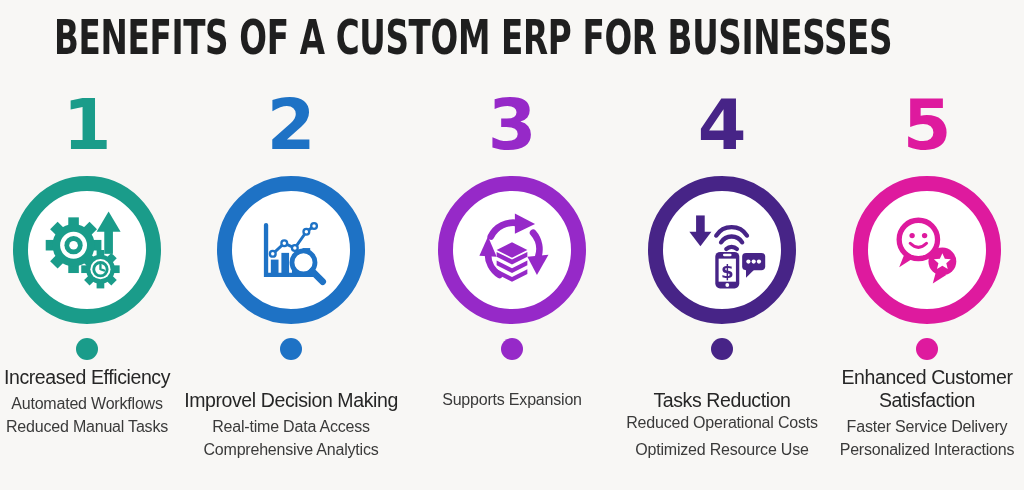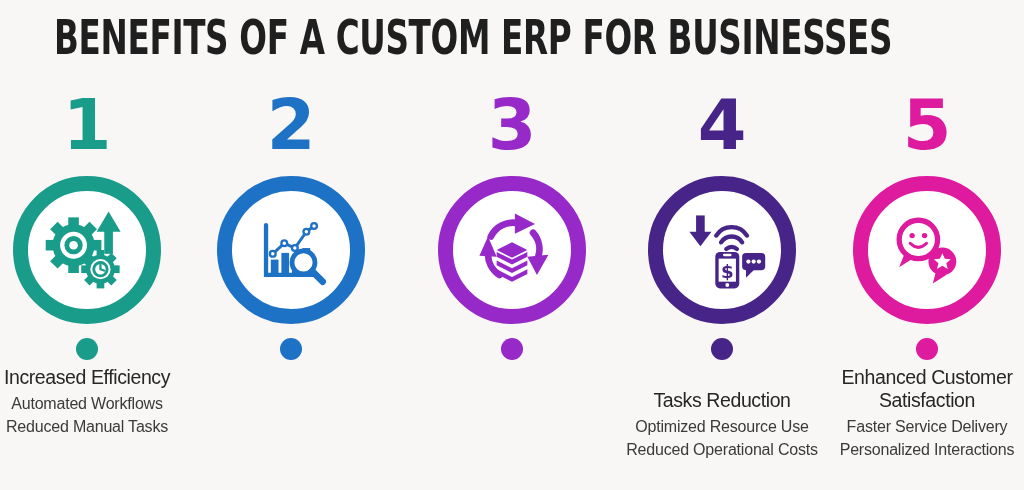--- a/index.html
+++ b/index.html
@@ -108,40 +108,46 @@
       <circle cx="31" cy="54" r="3" fill="#ffffff" stroke="currentColor" stroke-width="2.4"></circle>
       <circle cx="43" cy="43" r="3" fill="#ffffff" stroke="currentColor" stroke-width="2.4"></circle>
       <circle cx="54" cy="48" r="3" fill="#ffffff" stroke="currentColor" stroke-width="2.4"></circle>
       <circle cx="66" cy="31" r="3" fill="#ffffff" stroke="currentColor" stroke-width="2.4"></circle>
       <circle cx="74" cy="25" r="3" fill="#ffffff" stroke="currentColor" stroke-width="2.4"></circle>
       <circle cx="63" cy="63" r="12" fill="#ffffff" stroke="currentColor" stroke-width="5"></circle>
       <line x1="72" y1="72" x2="83" y2="83" stroke="currentColor" stroke-width="7" stroke-linecap="round"></line>
     </svg>
   </div>
   <div class="dot"></div>
+  <div class="textblock">
+    <div class="heading">Improvel Decision Making</div>
+    <div class="sub first">Real-time Data Access</div>
+    <div class="sub">Comprehensive Analytics</div>
+  </div>
 </div>
 
 <div class="col col-3 low" style="color: rgb(150, 41, 200);">
   <div class="num">3</div>
   <div class="ring">
     <svg class="icon" viewBox="0 0 100 100" fill="currentColor">
       <path d="M28,36 A26,26 0 0 1 56,22" fill="none" stroke="currentColor" stroke-width="7" stroke-linecap="round"></path>
       <polygon points="53,12 53,33 74,23"></polygon>
       <path d="M72,32 A26,26 0 0 1 77,58" fill="none" stroke="currentColor" stroke-width="7" stroke-linecap="round"></path>
       <polygon points="66,57 88,55 76,76"></polygon>
       <path d="M37,76 A26,26 0 0 1 25,53" fill="none" stroke="currentColor" stroke-width="7" stroke-linecap="round"></path>
       <polygon points="16,56 34,57 25,36"></polygon>
       <polygon points="50,42 66,50 50,58 34,50"></polygon>
       <polygon points="34,52 50,60 66,52 66,57 50,65 34,57"></polygon>
       <polygon points="34,61 50,69 66,61 66,66 50,74 34,66"></polygon>
       <polygon points="34,70 50,78 66,70 66,75 50,83 34,75"></polygon>
     </svg>
   </div>
   <div class="dot"></div>
   <div class="textblock">
+    <div class="sub">Supports Expansion</div>
   </div>
 </div>
 
 <div class="col col-4 low" style="color: rgb(71, 36, 135);">
   <div class="num">4</div>
   <div class="ring">
     <svg class="icon" viewBox="0 0 100 100" fill="currentColor">
       <rect x="23" y="14" width="9" height="19"></rect>
       <polygon points="16,31 39,31 27.5,46"></polygon>
       <path d="M44,35 A19,19 0 0 1 76,35" fill="none" stroke="currentColor" stroke-width="4.5" stroke-linecap="round"></path>
@@ -155,22 +161,22 @@
       <rect x="71" y="53" width="24" height="18" rx="4"></rect>
       <polygon points="75,69 75,79 84,70"></polygon>
       <circle cx="77.5" cy="62" r="2.2" fill="#ffffff"></circle>
       <circle cx="83" cy="62" r="2.2" fill="#ffffff"></circle>
       <circle cx="88.5" cy="62" r="2.2" fill="#ffffff"></circle>
     </svg>
   </div>
   <div class="dot"></div>
   <div class="textblock">
     <div class="heading">Tasks Reduction</div>
+    <div class="sub">Reduced Operational Costs</div>
     <div class="sub first">Optimized Resource Use</div>
-    <div class="sub">Reduced Operational Costs</div>
   </div>
 </div>
 
 <div class="col col-5" style="color: rgb(222, 26, 158);">
   <div class="num">5</div>
   <div class="ring">
     <svg class="icon" viewBox="0 0 100 100" fill="currentColor">
       <circle cx="41" cy="39" r="20" fill="none" stroke="currentColor" stroke-width="5.5"></circle>
       <polygon points="27,53 21,68 38,57"></polygon>
       <circle cx="34.5" cy="35" r="2.8"></circle>

